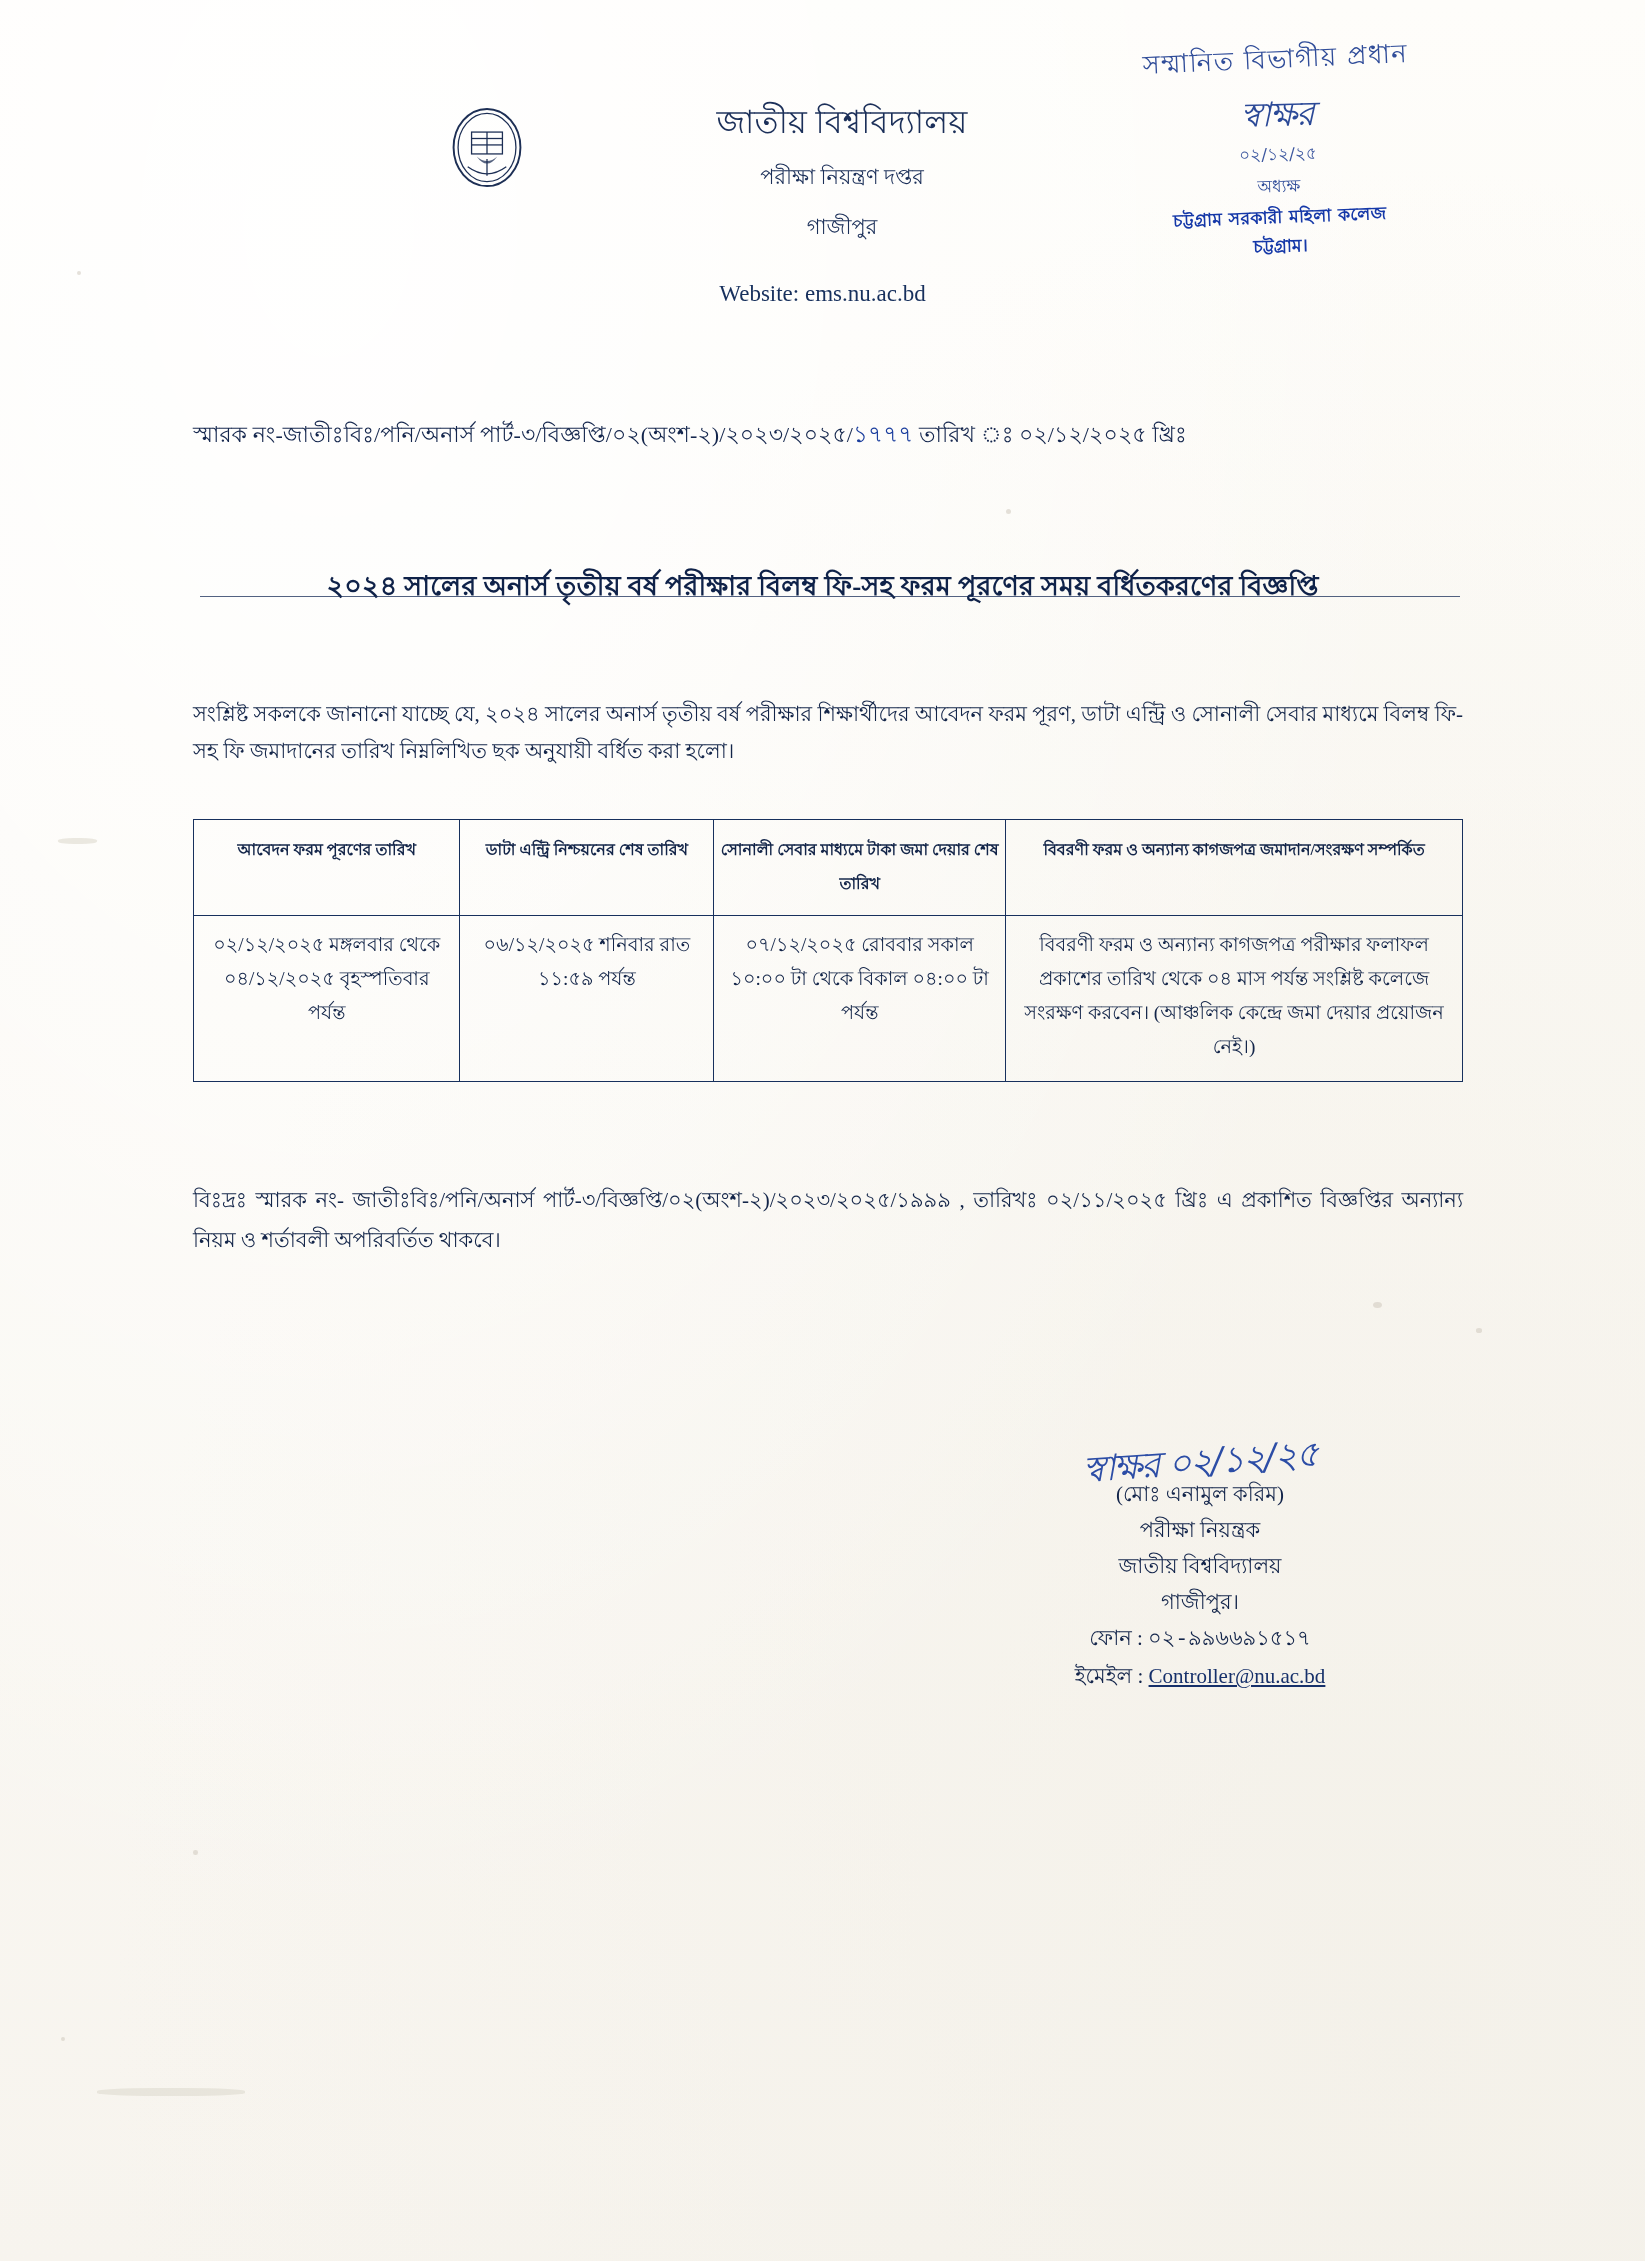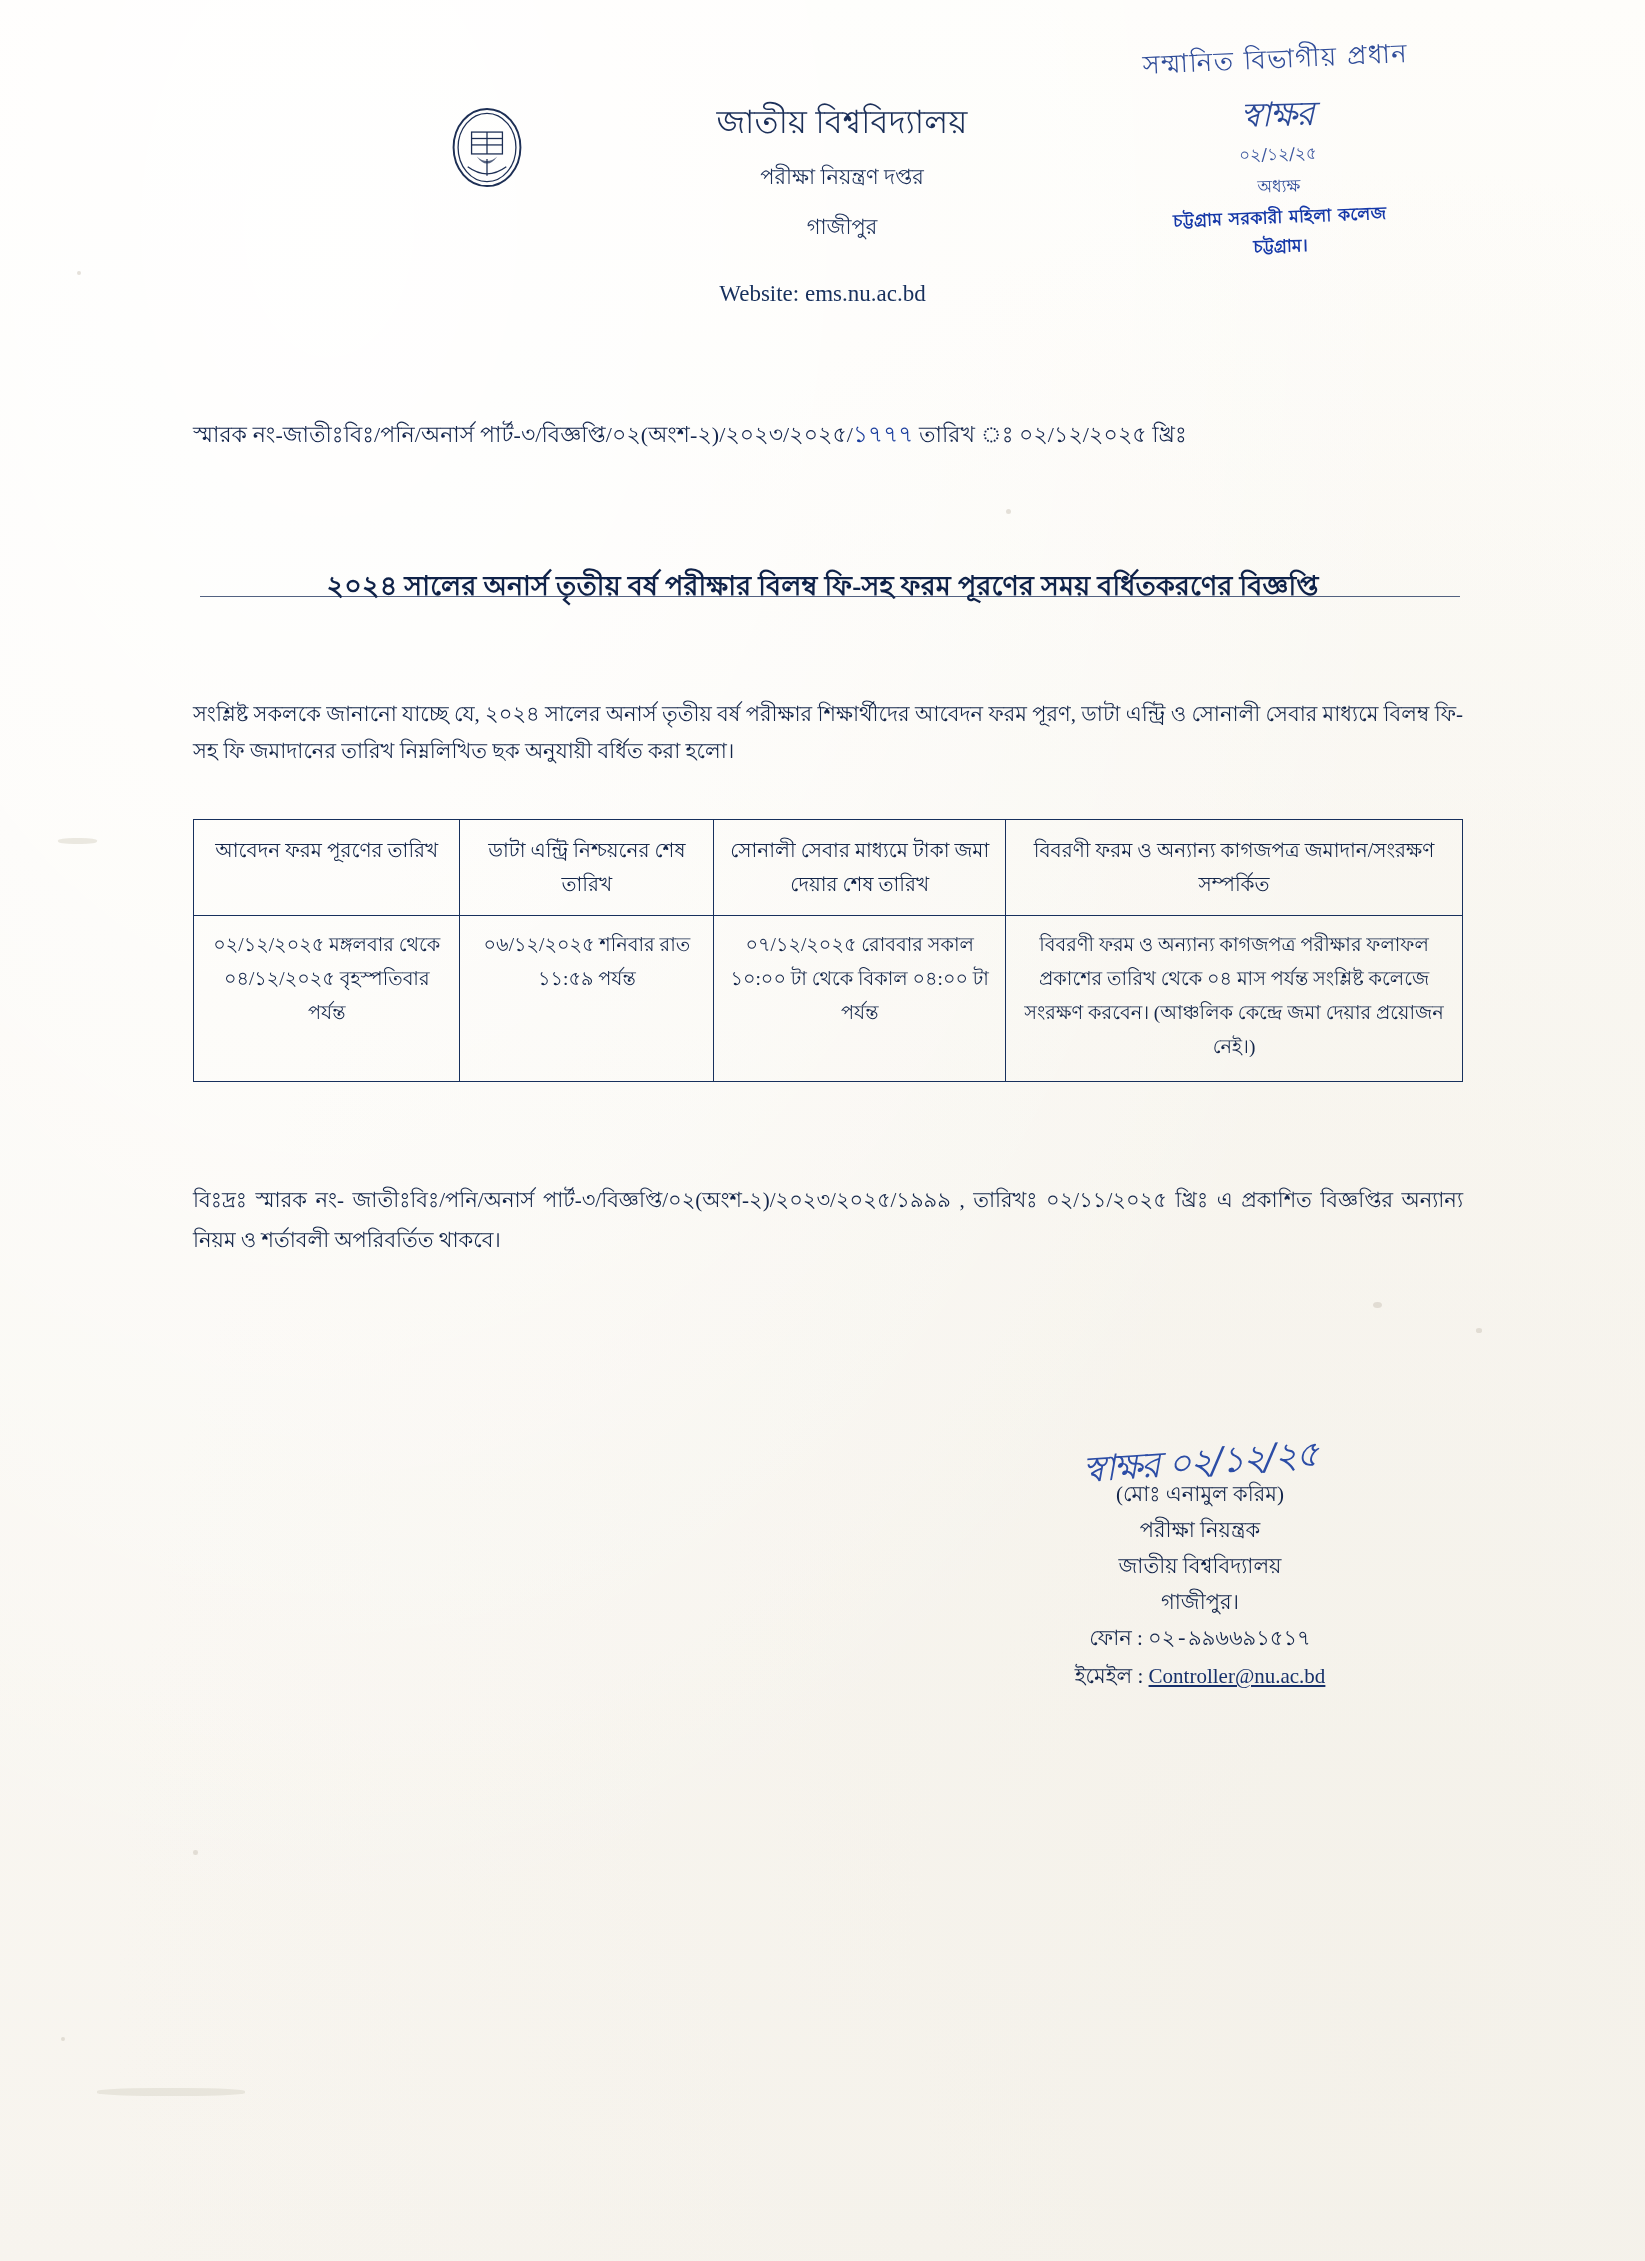--- a/index.html
+++ b/index.html
@@ -188,22 +188,22 @@
     table-layout: fixed;
   }
   table.notice th,
   table.notice td {
     border: 1.3px solid #17305d;
     text-align: center;
     color: #132549;
     vertical-align: top;
   }
   table.notice th {
-    font-size: 20px;
-    font-weight: normal;
+    font-size: 16px;
+    font-weight: bold;
     padding: 13px 6.4px 14px;
     line-height: 34px;
   }
   table.notice td {
     font-size: 19.3px;
     padding: 11.6px 9px 17px;
     line-height: 34px;
   }
   td.last-col {
     text-align: center;

